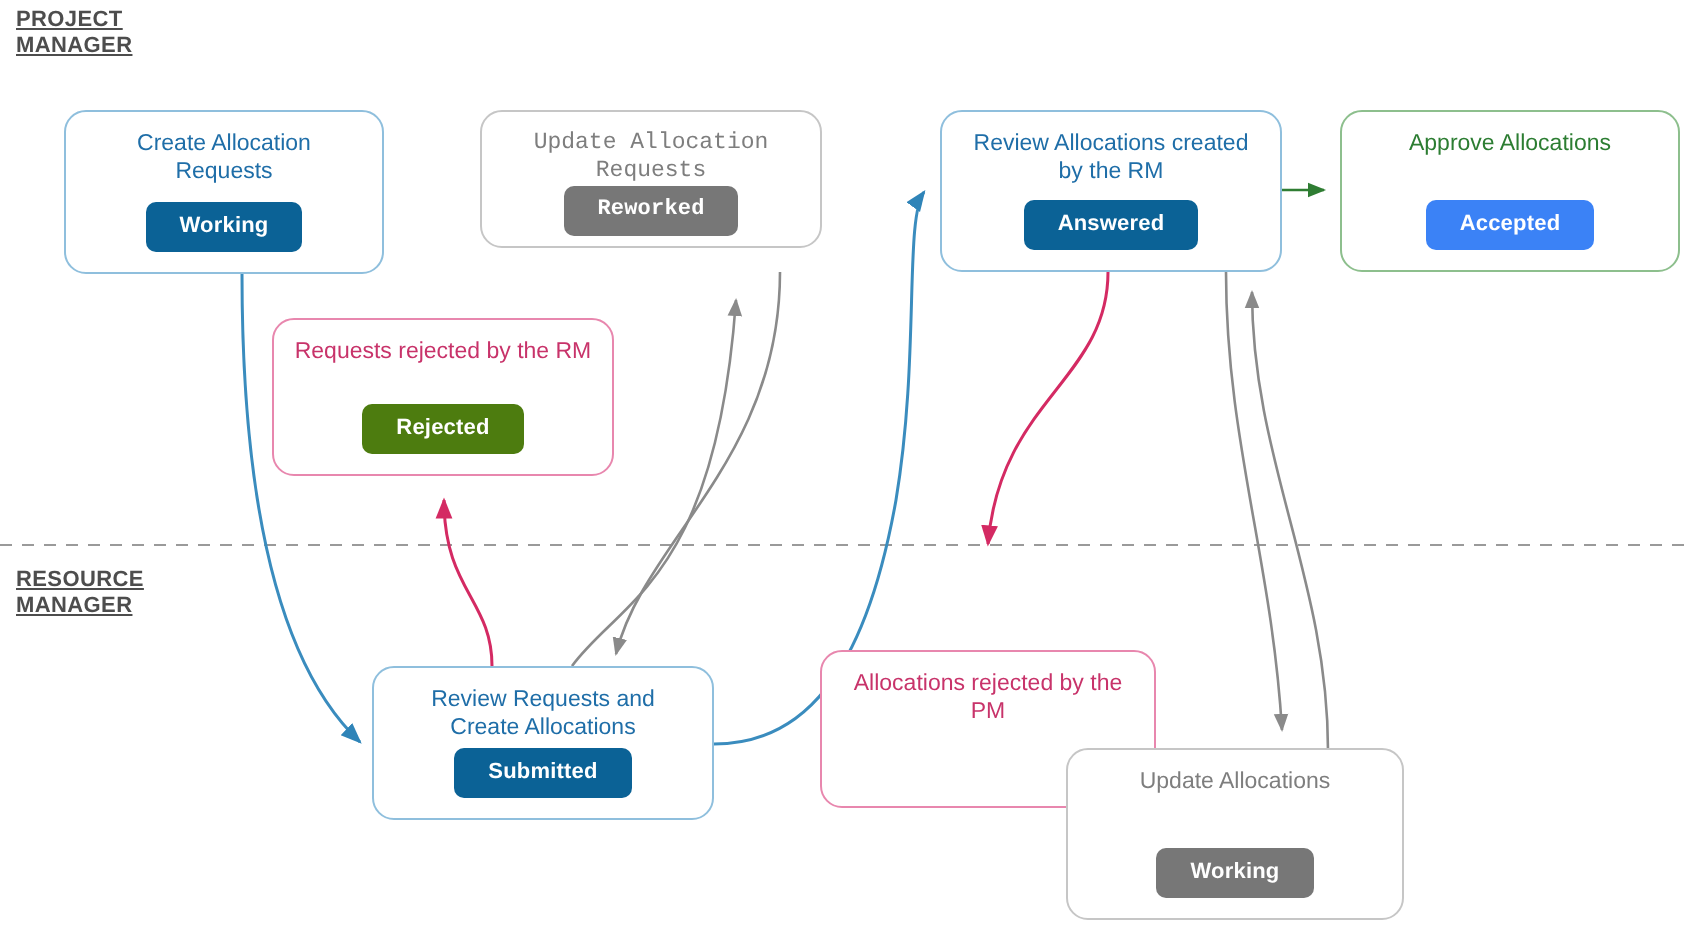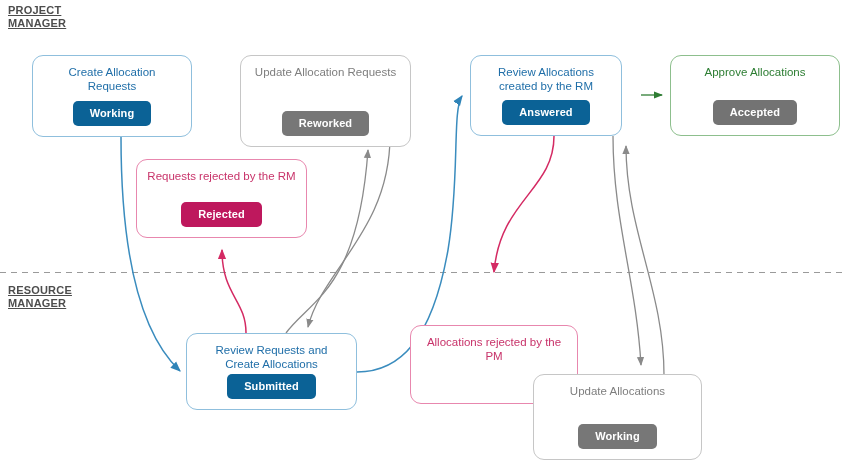--- a/index.html
+++ b/index.html
@@ -74,25 +74,25 @@
   .node.blue  { border-color: #8fbfdd; }
   .node.blue  .title { color: #1f6ea8; }
   .node.blue  .chip  { background: #0b6296; }
 
   .node.grey  { border-color: #c6c6c6; }
   .node.grey  .title { color: #7e7e7e; }
   .node.grey  .chip  { background: #777777; }
 
   .node.pink  { border-color: #e887ae; }
   .node.pink  .title { color: #c8336a; }
-  .node.pink  .chip  { background: #be185d; }
+  .node.pink  .chip  { background: #4d7c0f; }
 
   .node.green { border-color: #8dbf8d; }
   .node.green .title { color: #2c7d32; }
-  .node.green .chip  { background: #737373; }
+  .node.green .chip  { background: #3b82f6; }
 </style>
 </head>
 <body>
 
 <div id="canvas">
 
   <svg id="edges" viewBox="0 0 846 464" xmlns="http://www.w3.org/2000/svg">
     <defs>
       <marker id="ah-blue" markerWidth="9" markerHeight="9" refX="6.2" refY="3.2" orient="auto" markerUnits="strokeWidth">
         <path d="M0,0.4 L7,3.2 L0,6 z" fill="#2f84b8"></path>
@@ -133,26 +133,26 @@
 MANAGER</div>
 
   <div class="lane-label" id="lane-rm">RESOURCE
 MANAGER</div>
 
   <div class="node blue" style="left:32px; top:55px; width:160px; height:82px;">
     <div class="title">Create Allocation Requests</div>
     <div class="chip">Working</div>
   </div>
 
-  <div class="node grey" style="left:240px; top:55px; width:171px; height:92px;">
+  <div class="node grey" style="left:240px; top:55px; width:171px; height:69px;font-family:Liberation Mono, monospace;">
     <div class="title">Update Allocation Requests</div>
     <div class="chip">Reworked</div>
   </div>
 
-  <div class="node blue" style="left:470px; top:55px; width:152px; height:81px;">
+  <div class="node blue" style="left:470px; top:55px; width:171px; height:81px;">
     <div class="title">Review Allocations created by the RM</div>
     <div class="chip">Answered</div>
   </div>
 
   <div class="node green" style="left:670px; top:55px; width:170px; height:81px;">
     <div class="title">Approve Allocations</div>
     <div class="chip">Accepted</div>
   </div>
 
   <div class="node pink" style="left:136px; top:159px; width:171px; height:79px;">

